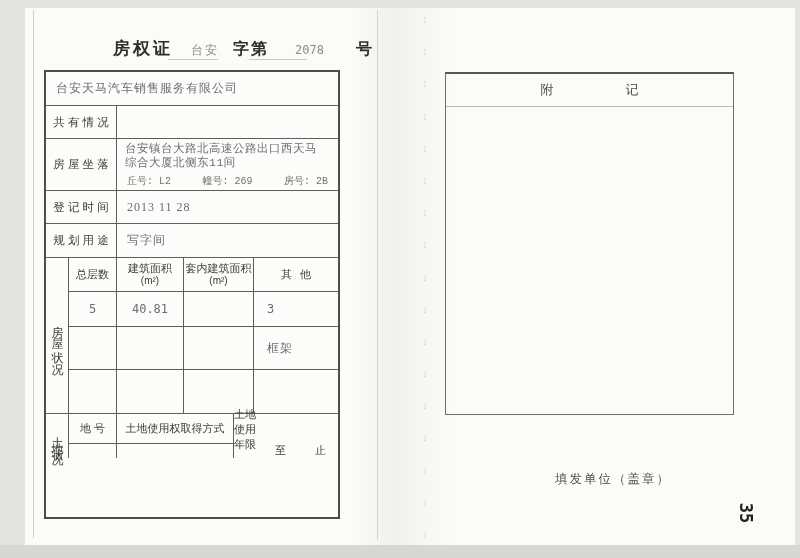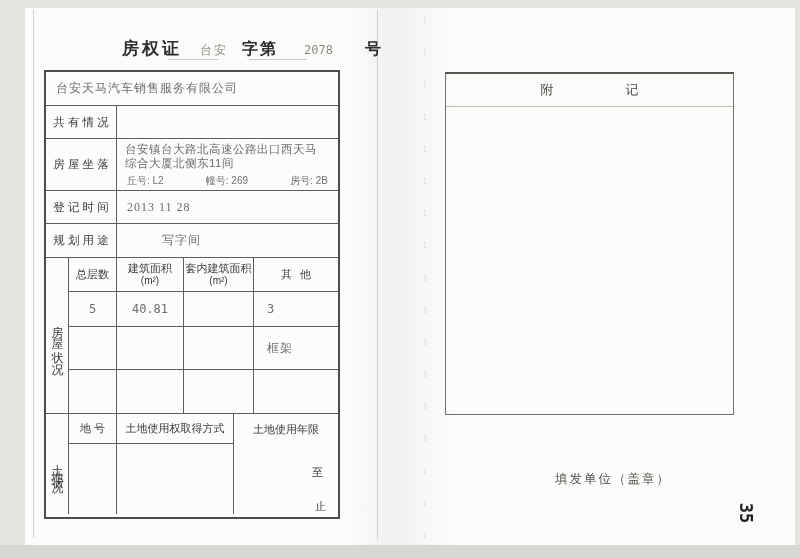--- a/index.html
+++ b/index.html
@@ -22,42 +22,42 @@
   .bottom-strip { position: absolute; left: 0; top: 545px; width: 800px; height: 13px; background: #d7d7d4; }
   .edge-line-left { position: absolute; left: 33px; top: 10px; width: 1px; height: 528px; background: #cfcfcc; }
   .edge-line-spine { position: absolute; left: 377px; top: 10px; width: 1px; height: 530px; background: #d8d8d5; }
   .spine-marks {
     position: absolute; left: 420px; top: 16px; height: 522px; width: 10px;
     display: flex; flex-direction: column; justify-content: space-between; align-items: center;
     color: #a3a39e; font-size: 7px; line-height: 1;
   }
 
   
-  .title-row { position: absolute; left: 122px; top: 37px; display: flex; align-items: baseline; white-space: nowrap; }
+  .title-row { position: absolute; left: 113px; top: 37px; display: flex; align-items: baseline; white-space: nowrap; }
   .t-main  { font-size: 17px; font-weight: bold; letter-spacing: 3px; color: #2d2d2b; }
   .t-fill  { font-size: 12px; color: #8b8b86; margin-left: 18px; letter-spacing: 2px; }
   .t-zidi  { font-size: 16px; font-weight: bold; letter-spacing: 2px; color: #2d2d2b; margin-left: 14px; }
   .t-num   { font-size: 12px; color: #8b8b86; margin-left: 26px; font-family: "DejaVu Sans Mono", monospace; }
   .t-hao   { font-size: 16px; font-weight: bold; color: #2d2d2b; margin-left: 32px; }
   .fill-line { position: absolute; height: 1px; background: #c8c8c4; }
 
   
   .cert-table {
     position: absolute; left: 44px; top: 70px; width: 296px; height: 449px;
     border: 2px solid #4c4c4a; background: rgba(255,255,255,0.35);
   }
   .row { display: flex; border-bottom: 1px solid #5d5d5a; }
   .label-cell {
     width: 71px; border-right: 1px solid #5d5d5a; flex: none;
     display: flex; align-items: center; justify-content: center;
     font-size: 11.5px; color: #3a3a38; text-align: center; line-height: 1.1;
   }
   .value-cell { flex: 1; display: flex; align-items: center; padding-left: 10px; overflow: hidden; }
   .typed { color: #6a6d6f; font-size: 12px; letter-spacing: 1px; }
-  .loc-cell { flex-direction: column; align-items: stretch; justify-content: flex-start; padding: 3px 4px 0 8px; }
+  .loc-cell { flex-direction: column; align-items: stretch; justify-content: flex-start; padding: 3px 4px 0 8px; font-family: Liberation Mono, monospace; }
   .loc-line { font-size: 11.5px; color: #6a6d6f; letter-spacing: 0.5px; line-height: 1.25; }
   .loc-sub { display: flex; justify-content: space-between; padding: 3px 6px 0 2px; font-size: 10px; color: #6f726e; }
 
   
   .section { display: flex; border-bottom: 1px solid #5d5d5a; }
   .v-label {
     width: 23px; flex: none; border-right: 1px solid #5d5d5a;
     display: flex; align-items: center; justify-content: center;
     font-size: 12px; color: #3a3a38;
   }
@@ -83,21 +83,21 @@
   .land { display: flex; flex: 1; }
   .land-col { display: flex; flex-direction: column; border-right: 1px solid #5d5d5a; gap: 14px; }
   .land-col.last { border-right: none; }
   .land-head {
     height: 30px; border-bottom: 1px solid #5d5d5a;
     display: flex; align-items: center; justify-content: center;
     font-size: 11px; color: #3a3a38;
   }
   .land-col.last .land-head { border-bottom: none; }
   .land-body { flex: 1; }
-  .term-col { display: flex; flex-direction: column; }
+  .term-col { display: flex; flex-direction: row; }
   .term-line { align-self: flex-end; font-size: 11px; color: #3a3a38; }
   .term-from { padding-right: 15px; margin-top: 7px; }
   .term-to { padding-right: 12px; margin-top: 5px; }
 
   
   .appendix-box {
     position: absolute; left: 445px; top: 72px; width: 289px; height: 343px;
     border: 1px solid #70706c; border-top: 2px solid #555552;
   }
   .appendix-title {
@@ -183,21 +183,21 @@
   </div>
 
   <div class="row" style="height:33px;">
     <div class="label-cell">登 记 时 间</div>
     <div class="value-cell">
       <span class="typed" style="font-family:Liberation Serif, serif;">2013 11 28</span>
     </div>
   </div>
 
 
-  <div class="row" style="height:34px;gap:35px;">
+  <div class="row" style="height:34px;">
     <div class="label-cell">规 划 用 途</div>
     <div class="value-cell">
       <span class="typed">写字间</span>
     </div>
   </div>
 
   <div class="section" style="height:156px;">
     <div class="v-label hs-label">
       <span>房屋状况</span>
     </div>

